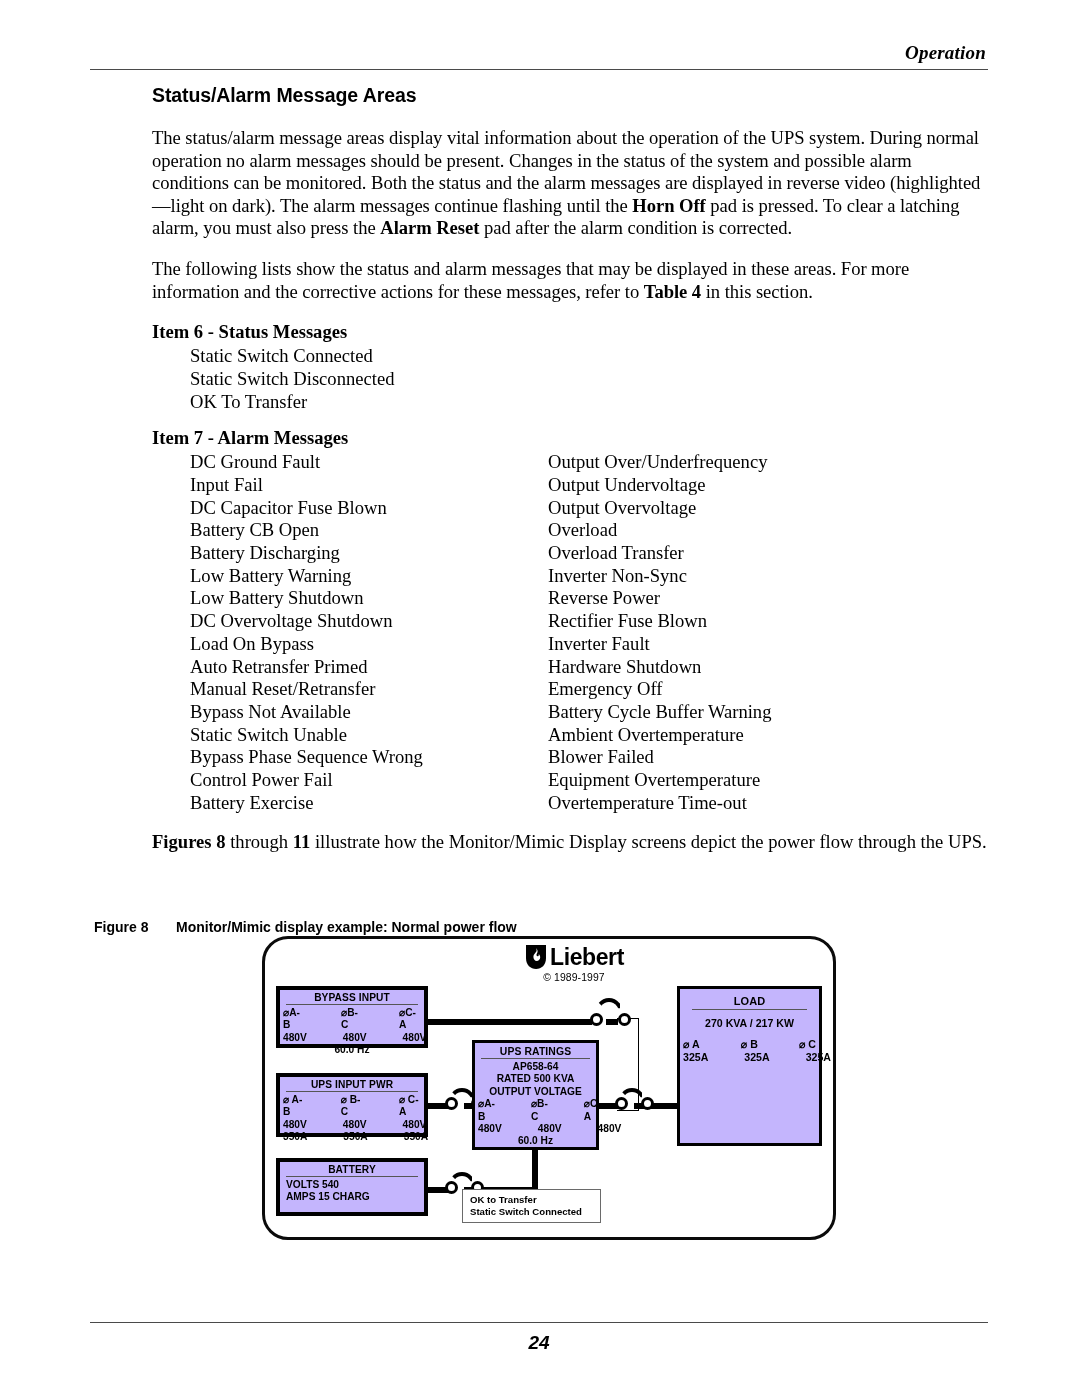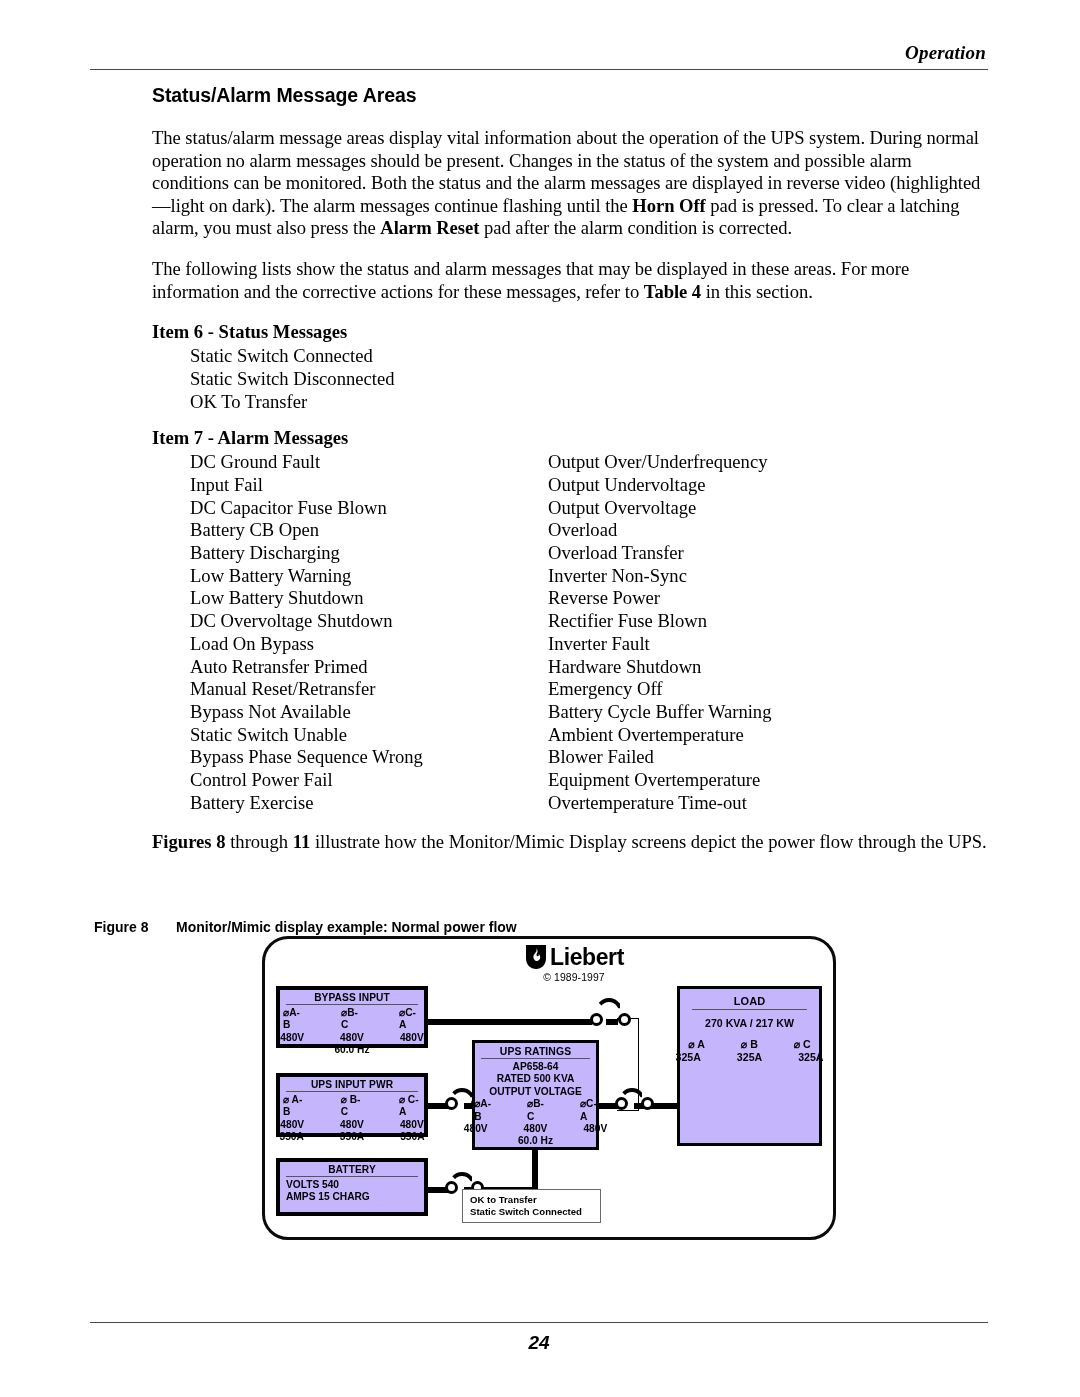--- a/index.html
+++ b/index.html
@@ -155,21 +155,21 @@
     margin: 0 6px 2px 6px;
   }
   .panel .prow {
     text-align: center;
     font-weight: bold;
     font-size: 10.2px;
     line-height: 12.4px;
     white-space: nowrap;
   }
   .panel .prow.left { text-align: left; padding-left: 6px; }
-  .cols3 { display: flex; justify-content: center; padding: 0 3px; gap: 36px; }
+  .cols3 { display: flex; justify-content: space-between; padding: 0 3px; gap: 36px; }
   .cols3 span { font-weight: bold; font-size: 10.2px; line-height: 12.4px; }
 
   
   #bypass-input-panel { left: 14px; top: 50px;  width: 152px; height: 62px; }
   #ups-input-panel    { left: 14px; top: 137px; width: 152px; height: 64px; }
   #battery-panel      { left: 14px; top: 222px; width: 152px; height: 58px; }
   #ups-ratings-panel  { left: 210px; top: 104px; width: 127px; height: 110px;
                         border-width: 3px; }
   #load-panel         { left: 415px; top: 50px; width: 145px; height: 160px;
                         border-width: 3.6px; }

